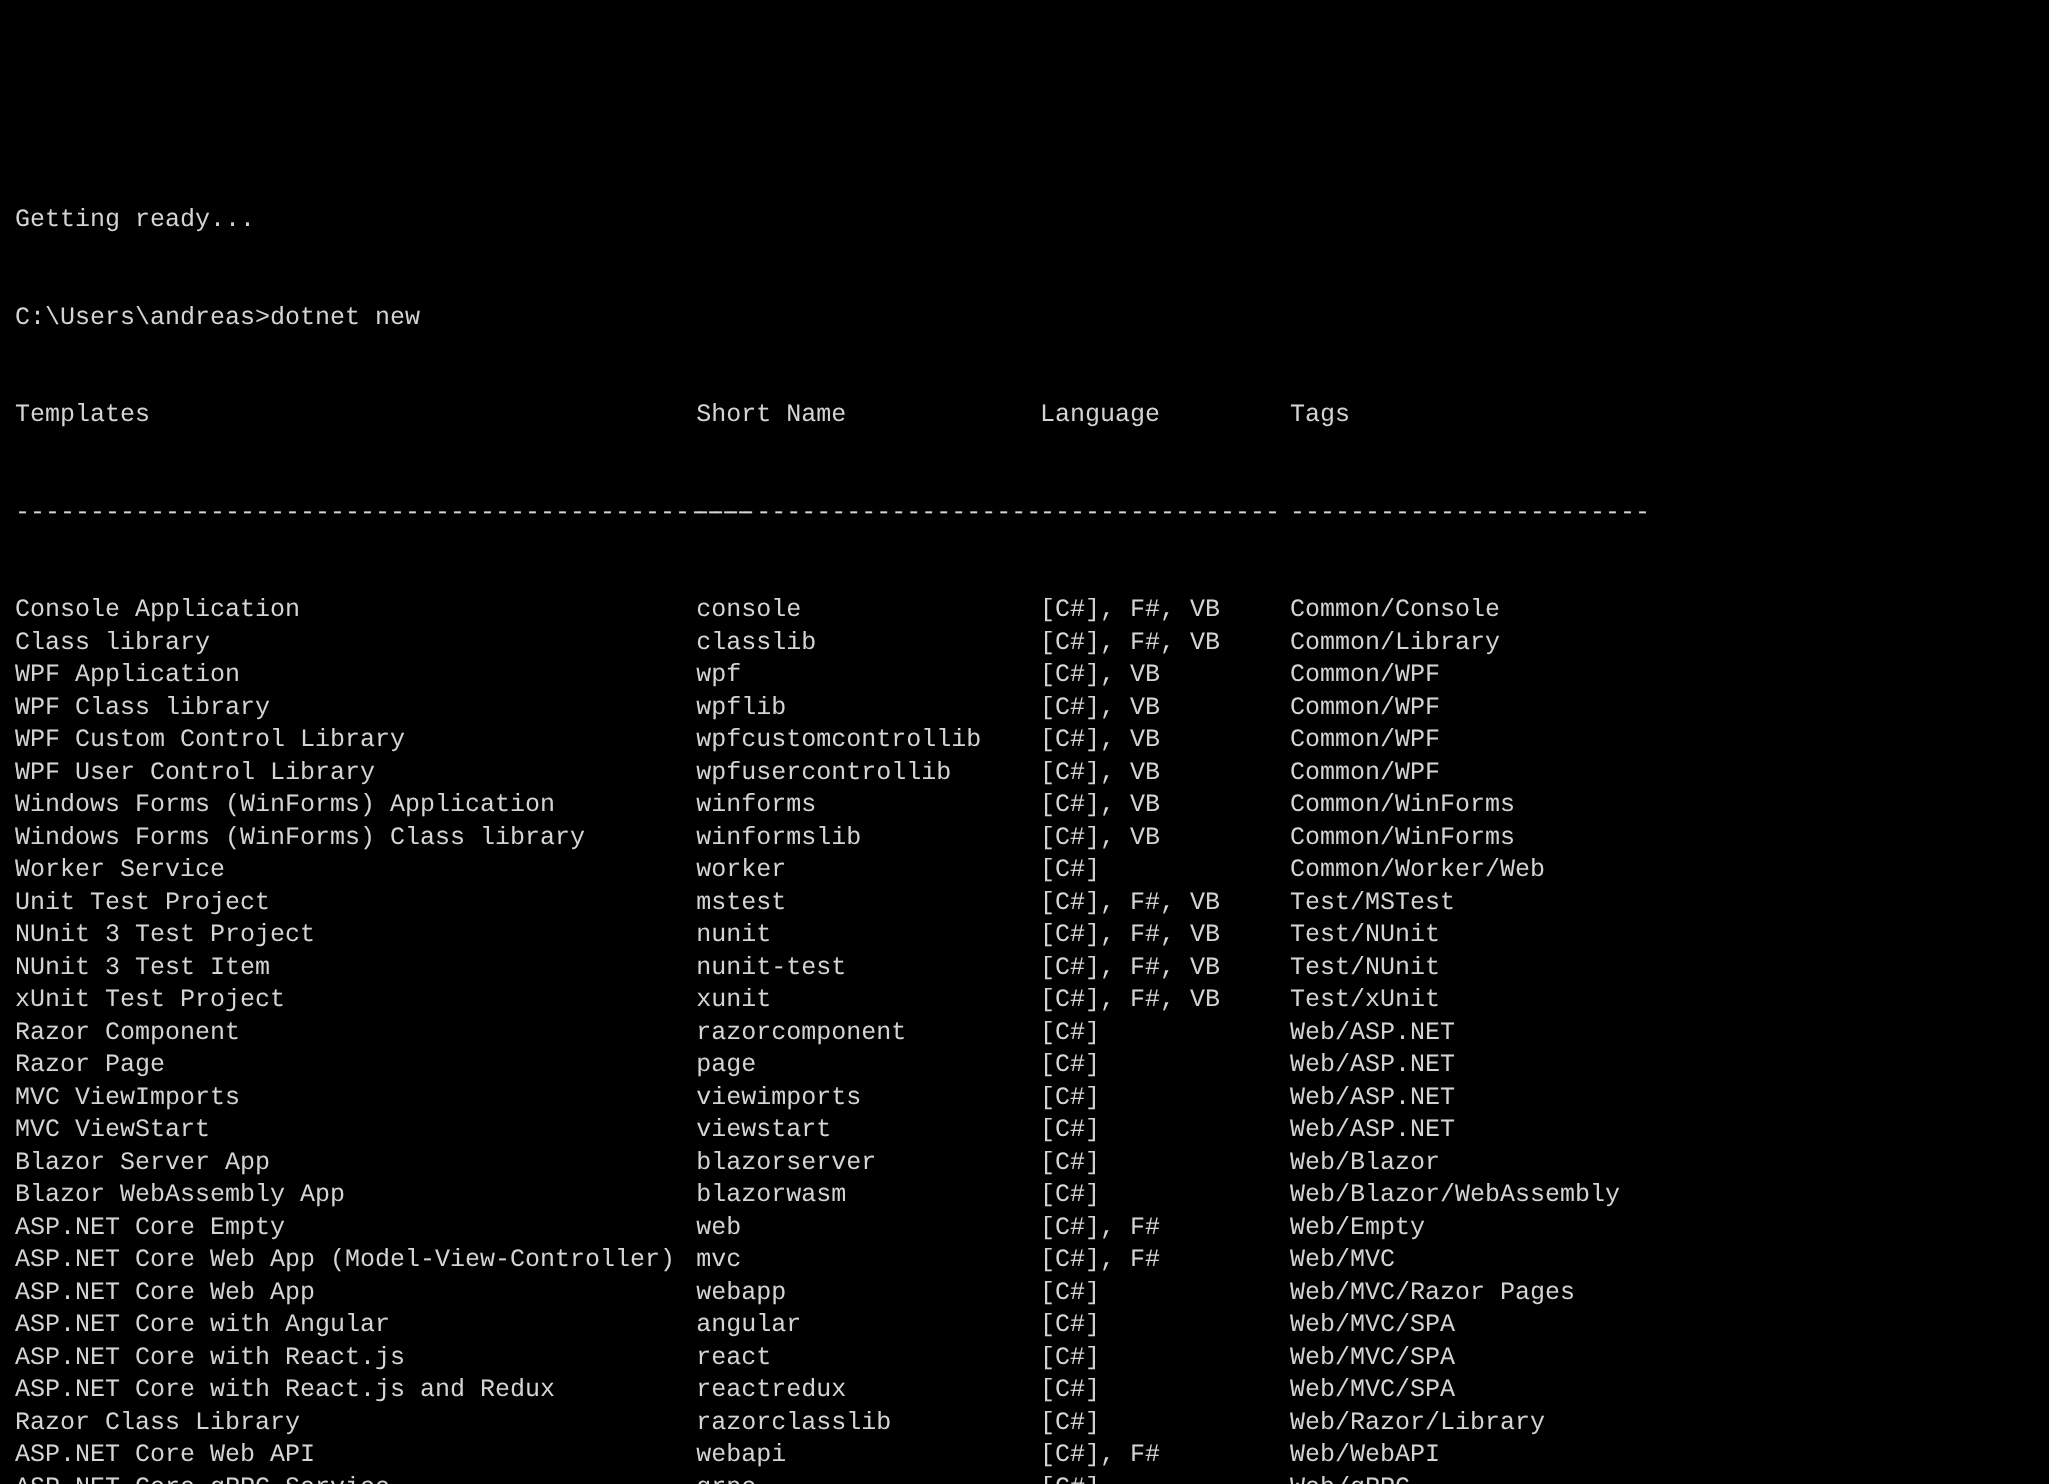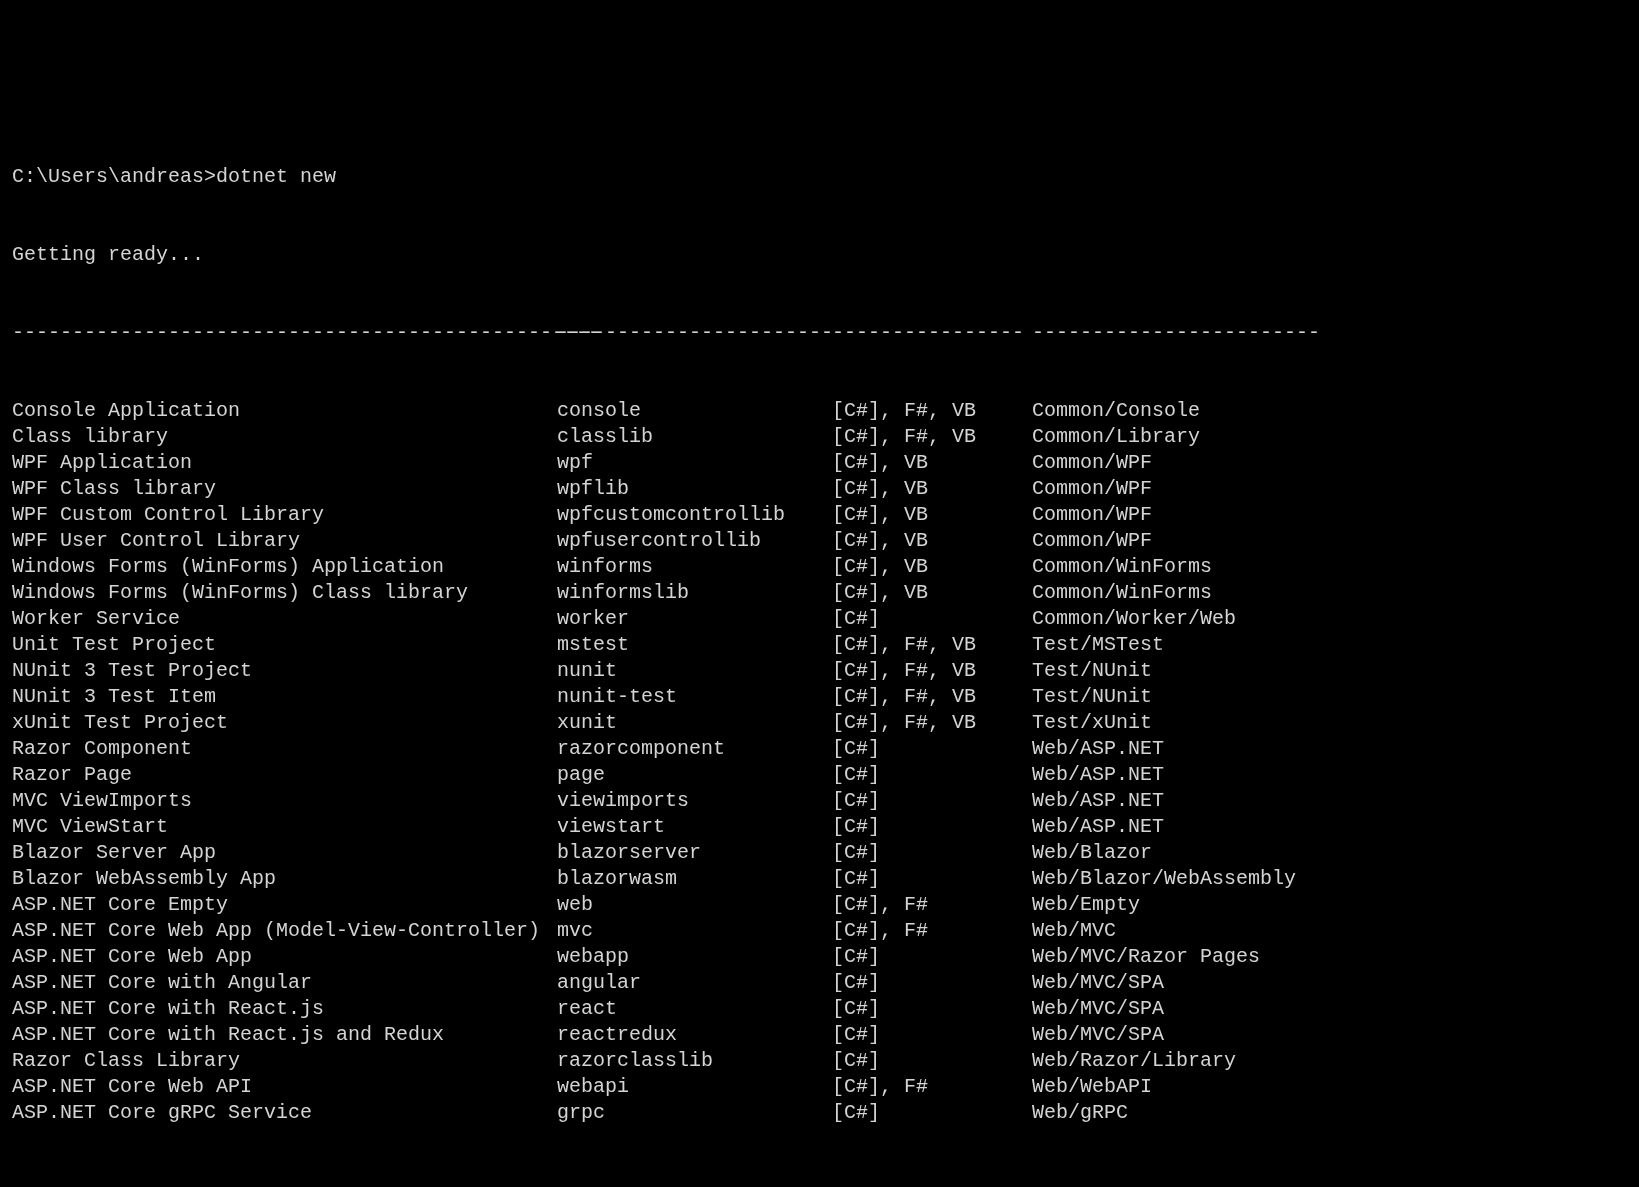--- a/index.html
+++ b/index.html
@@ -41,22 +41,28 @@
     .divider-row {
       display: flex;
     }
   </style>
 </head>
 <body>
 
 
 
 <div>
+  <div class="terminal-line">Getting ready...</div>
   <div class="terminal-line">C:\Users\andreas&gt;dotnet new</div>
-  <div class="terminal-line">Getting ready...</div>
+  <div class="row">
+    <span class="col-templates">Templates</span>
+    <span class="col-shortname">Short Name</span>
+    <span class="col-language">Language</span>
+    <span class="col-tags">Tags</span>
+  </div>
   <div class="divider-row">
     <span class="col-templates">-------------------------------------------------</span>
     <span class="col-shortname">-----------------------</span>
     <span class="col-language">----------------</span>
     <span class="col-tags">------------------------</span>
   </div>
   <div id="rows-container"><div class="row"><span class="col-templates">Console Application</span><span class="col-shortname">console</span><span class="col-language">[C#], F#, VB</span><span class="col-tags">Common/Console</span></div><div class="row"><span class="col-templates">Class library</span><span class="col-shortname">classlib</span><span class="col-language">[C#], F#, VB</span><span class="col-tags">Common/Library</span></div><div class="row"><span class="col-templates">WPF Application</span><span class="col-shortname">wpf</span><span class="col-language">[C#], VB</span><span class="col-tags">Common/WPF</span></div><div class="row"><span class="col-templates">WPF Class library</span><span class="col-shortname">wpflib</span><span class="col-language">[C#], VB</span><span class="col-tags">Common/WPF</span></div><div class="row"><span class="col-templates">WPF Custom Control Library</span><span class="col-shortname">wpfcustomcontrollib</span><span class="col-language">[C#], VB</span><span class="col-tags">Common/WPF</span></div><div class="row"><span class="col-templates">WPF User Control Library</span><span class="col-shortname">wpfusercontrollib</span><span class="col-language">[C#], VB</span><span class="col-tags">Common/WPF</span></div><div class="row"><span class="col-templates">Windows Forms (WinForms) Application</span><span class="col-shortname">winforms</span><span class="col-language">[C#], VB</span><span class="col-tags">Common/WinForms</span></div><div class="row"><span class="col-templates">Windows Forms (WinForms) Class library</span><span class="col-shortname">winformslib</span><span class="col-language">[C#], VB</span><span class="col-tags">Common/WinForms</span></div><div class="row"><span class="col-templates">Worker Service</span><span class="col-shortname">worker</span><span class="col-language">[C#]</span><span class="col-tags">Common/Worker/Web</span></div><div class="row"><span class="col-templates">Unit Test Project</span><span class="col-shortname">mstest</span><span class="col-language">[C#], F#, VB</span><span class="col-tags">Test/MSTest</span></div><div class="row"><span class="col-templates">NUnit 3 Test Project</span><span class="col-shortname">nunit</span><span class="col-language">[C#], F#, VB</span><span class="col-tags">Test/NUnit</span></div><div class="row"><span class="col-templates">NUnit 3 Test Item</span><span class="col-shortname">nunit-test</span><span class="col-language">[C#], F#, VB</span><span class="col-tags">Test/NUnit</span></div><div class="row"><span class="col-templates">xUnit Test Project</span><span class="col-shortname">xunit</span><span class="col-language">[C#], F#, VB</span><span class="col-tags">Test/xUnit</span></div><div class="row"><span class="col-templates">Razor Component</span><span class="col-shortname">razorcomponent</span><span class="col-language">[C#]</span><span class="col-tags">Web/ASP.NET</span></div><div class="row"><span class="col-templates">Razor Page</span><span class="col-shortname">page</span><span class="col-language">[C#]</span><span class="col-tags">Web/ASP.NET</span></div><div class="row"><span class="col-templates">MVC ViewImports</span><span class="col-shortname">viewimports</span><span class="col-language">[C#]</span><span class="col-tags">Web/ASP.NET</span></div><div class="row"><span class="col-templates">MVC ViewStart</span><span class="col-shortname">viewstart</span><span class="col-language">[C#]</span><span class="col-tags">Web/ASP.NET</span></div><div class="row"><span class="col-templates">Blazor Server App</span><span class="col-shortname">blazorserver</span><span class="col-language">[C#]</span><span class="col-tags">Web/Blazor</span></div><div class="row"><span class="col-templates">Blazor WebAssembly App</span><span class="col-shortname">blazorwasm</span><span class="col-language">[C#]</span><span class="col-tags">Web/Blazor/WebAssembly</span></div><div class="row"><span class="col-templates">ASP.NET Core Empty</span><span class="col-shortname">web</span><span class="col-language">[C#], F#</span><span class="col-tags">Web/Empty</span></div><div class="row"><span class="col-templates">ASP.NET Core Web App (Model-View-Controller)</span><span class="col-shortname">mvc</span><span class="col-language">[C#], F#</span><span class="col-tags">Web/MVC</span></div><div class="row"><span class="col-templates">ASP.NET Core Web App</span><span class="col-shortname">webapp</span><span class="col-language">[C#]</span><span class="col-tags">Web/MVC/Razor Pages</span></div><div class="row"><span class="col-templates">ASP.NET Core with Angular</span><span class="col-shortname">angular</span><span class="col-language">[C#]</span><span class="col-tags">Web/MVC/SPA</span></div><div class="row"><span class="col-templates">ASP.NET Core with React.js</span><span class="col-shortname">react</span><span class="col-language">[C#]</span><span class="col-tags">Web/MVC/SPA</span></div><div class="row"><span class="col-templates">ASP.NET Core with React.js and Redux</span><span class="col-shortname">reactredux</span><span class="col-language">[C#]</span><span class="col-tags">Web/MVC/SPA</span></div><div class="row"><span class="col-templates">Razor Class Library</span><span class="col-shortname">razorclasslib</span><span class="col-language">[C#]</span><span class="col-tags">Web/Razor/Library</span></div><div class="row"><span class="col-templates">ASP.NET Core Web API</span><span class="col-shortname">webapi</span><span class="col-language">[C#], F#</span><span class="col-tags">Web/WebAPI</span></div><div class="row"><span class="col-templates">ASP.NET Core gRPC Service</span><span class="col-shortname">grpc</span><span class="col-language">[C#]</span><span class="col-tags">Web/gRPC</span></div></div>
 </div>
 
 

